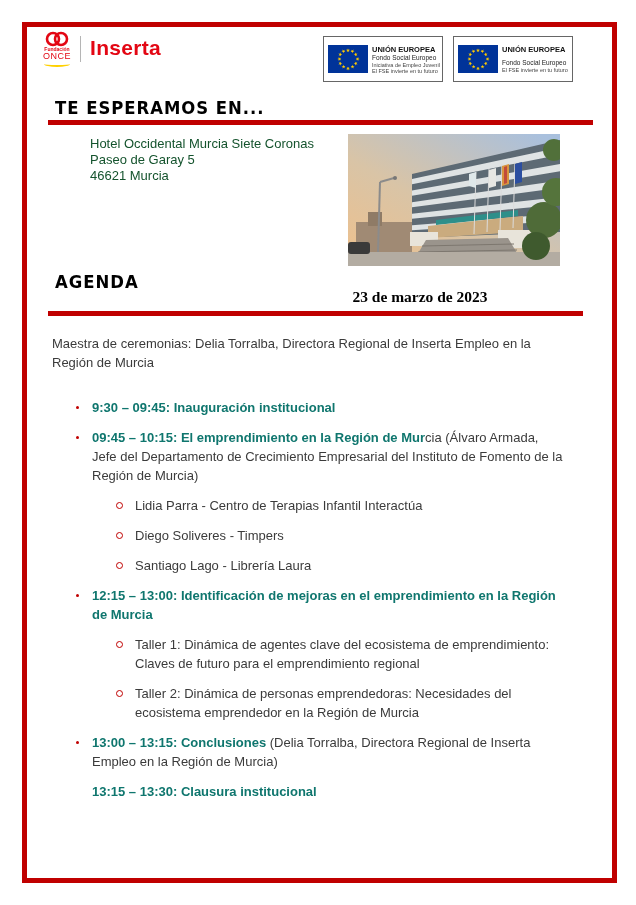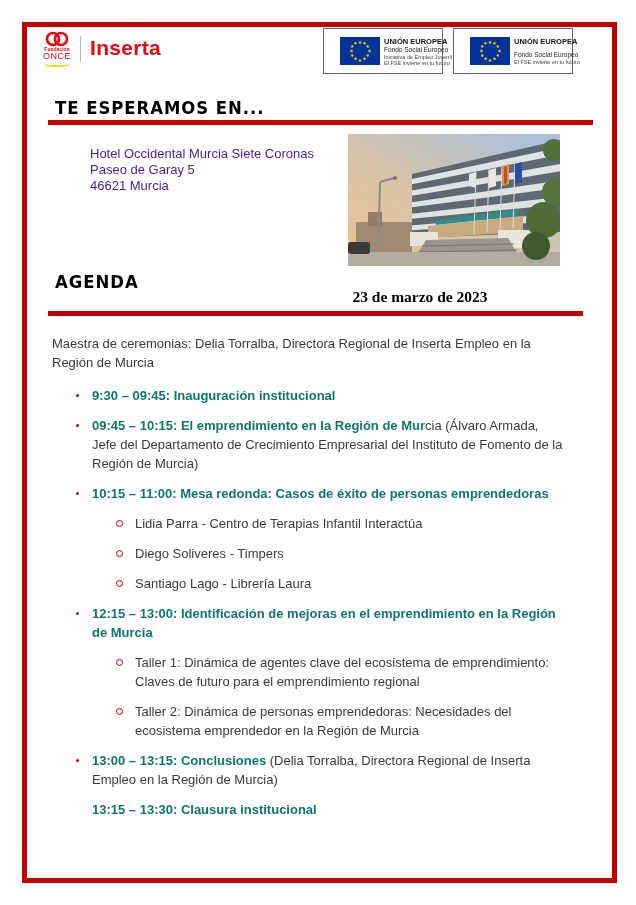--- a/index.html
+++ b/index.html
@@ -10,52 +10,52 @@
   
   .once-logo{position:absolute;left:38px;top:31px;width:38px;text-align:center;}
   .once-rings{display:block;margin:0 auto;}
   .fundacion{font-size:5px;font-weight:bold;color:#E30613;line-height:5px;}
   .oncetxt{font-size:9px;font-weight:normal;color:#E30613;line-height:9px;letter-spacing:.5px;text-align:center;}
   .swoosh{width:26px;height:4px;margin:0 auto;border-bottom:2px solid #FFD100;border-radius:50%;}
   .brand-divider{position:absolute;left:80px;top:36px;width:1px;height:26px;background:#b5b5b5;}
   .inserta{position:absolute;left:90px;top:36px;font-size:21px;font-weight:bold;color:#E30613;letter-spacing:.3px;}
 
   
-  .eu-box{position:absolute;top:28px;width:120px;height:46px;border:1px solid #666;background:#fff;
-          display:flex;align-items:center;gap:4px;padding:16px;box-sizing:border-box;}
+  .eu-box{position:absolute;top:36px;width:120px;height:46px;border:1px solid #666;background:#fff;
+          display:flex;align-items:center;gap:4px;padding:4px;box-sizing:border-box;}
   .eu-box.first{left:323px;}
   .eu-box.second{left:453px;}
   .eu-flag{position:relative;width:40px;height:28px;background:#003399;flex:none;}
   .star{position:absolute;left:50%;top:50%;color:#FFCC00;font-size:5px;line-height:5px;}
   .eu-text{flex:1;min-width:0;}
   .eu-title{font-size:7.5px;font-weight:bold;color:#111;line-height:9px;white-space:nowrap;}
   .eu-sub{font-size:6.5px;color:#222;line-height:8px;white-space:nowrap;}
   .eu-sub.gap{margin-top:5px;}
   .eu-small{font-size:5.5px;color:#444;line-height:6px;white-space:nowrap;}
 
   
   .script-head{position:absolute;left:55px;font-weight:900;color:#000;
                font-family:"DejaVu Sans",sans-serif;font-size:17px;letter-spacing:1px;transform:scaleX(.97);transform-origin:left;}
   .h-te{top:98px;}
   .h-agenda{top:272px;}
   .red-rule{position:absolute;left:48px;height:5px;background:#C00000;}
   .rule1{top:120px;width:545px;}
   .rule2{top:311px;width:535px;}
 
-  .venue{position:absolute;left:90px;top:146px;font-size:13px;line-height:16px;color:#4c1d95;}
+  .venue{position:absolute;left:90px;top:136px;font-size:13px;line-height:16px;color:#14532d;}
 
   .photo{position:absolute;left:348px;top:134px;width:212px;height:132px;}
   .photo svg{display:block;width:100%;height:100%;}
 
   .date{position:absolute;left:305px;top:288px;width:230px;text-align:center;
         font-family:"Liberation Serif",serif;font-weight:bold;font-size:15.5px;color:#000;}
 
   
   .content{position:absolute;left:52px;top:334px;width:512px;font-size:13px;line-height:19px;}
-  .mc{margin:0 0 14px 0;}
+  .mc{margin:0 0 26px 0;}
   .item{position:relative;padding-left:40px;margin-bottom:11px;}
   .item .bold{font-weight:bold;color:#0f766e;}
   .b1{position:absolute;left:24px;top:8px;width:3px;height:3px;background:#C00000;border-radius:50%;}
   .subitem{position:relative;padding-left:83px;margin-bottom:11px;}
   .b2{position:absolute;left:64px;top:6px;width:5px;height:5px;border:1px solid #C00000;border-radius:50%;background:#fff;}
 </style>
 </head>
 <body>
 
 <div class="page">
@@ -174,21 +174,20 @@
 
   <div class="script-head h-agenda">AGENDA</div>
   <div class="date">23 de marzo de 2023</div>
   <div class="red-rule rule2"></div>
 
   <div class="content">
     <p class="mc">Maestra de ceremonias: Delia Torralba, Directora Regional de Inserta Empleo en la Región de Murcia</p>
     <div>
         <div class="item"><span class="b1"></span><span><span class="bold">9:30 – 09:45: Inauguración institucional</span></span></div>
         <div class="item"><span class="b1"></span><span><span class="bold">09:45 – 10:15: El emprendimiento en la Región de Mur</span><span>cia (Álvaro Armada, Jefe del Departamento de Crecimiento Empresarial del Instituto de Fomento de la Región de Murcia)</span></span></div>
-        <div class="item"><span class="b1"></span><span><span class="bold">10:15 – 11:00: Mesa redonda: Casos de éxito de personas emprendedoras</span></span></div>
         <div class="subitem"><span class="b2"></span><span>Lidia Parra - Centro de Terapias Infantil Interactúa</span></div>
         <div class="subitem"><span class="b2"></span><span>Diego Soliveres - Timpers</span></div>
         <div class="subitem"><span class="b2"></span><span>Santiago Lago - Librería Laura</span></div>
         <div class="item"><span class="b1"></span><span><span class="bold">12:15 – 13:00: Identificación de mejoras en el emprendimiento en la Región de Murcia</span></span></div>
         <div class="subitem"><span class="b2"></span><span>Taller 1: Dinámica de agentes clave del ecosistema de emprendimiento: Claves de futuro para el emprendimiento regional</span></div>
         <div class="subitem"><span class="b2"></span><span>Taller 2: Dinámica de personas emprendedoras: Necesidades del ecosistema emprendedor en la Región de Murcia</span></div>
         <div class="item"><span class="b1"></span><span><span class="bold">13:00 – 13:15: Conclusiones</span><span> (Delia Torralba, Directora Regional de Inserta Empleo en la Región de Murcia)</span></span></div>
         <div class="item"><span><span class="bold">13:15 – 13:30: Clausura institucional</span></span></div>
       </div>
   </div>

